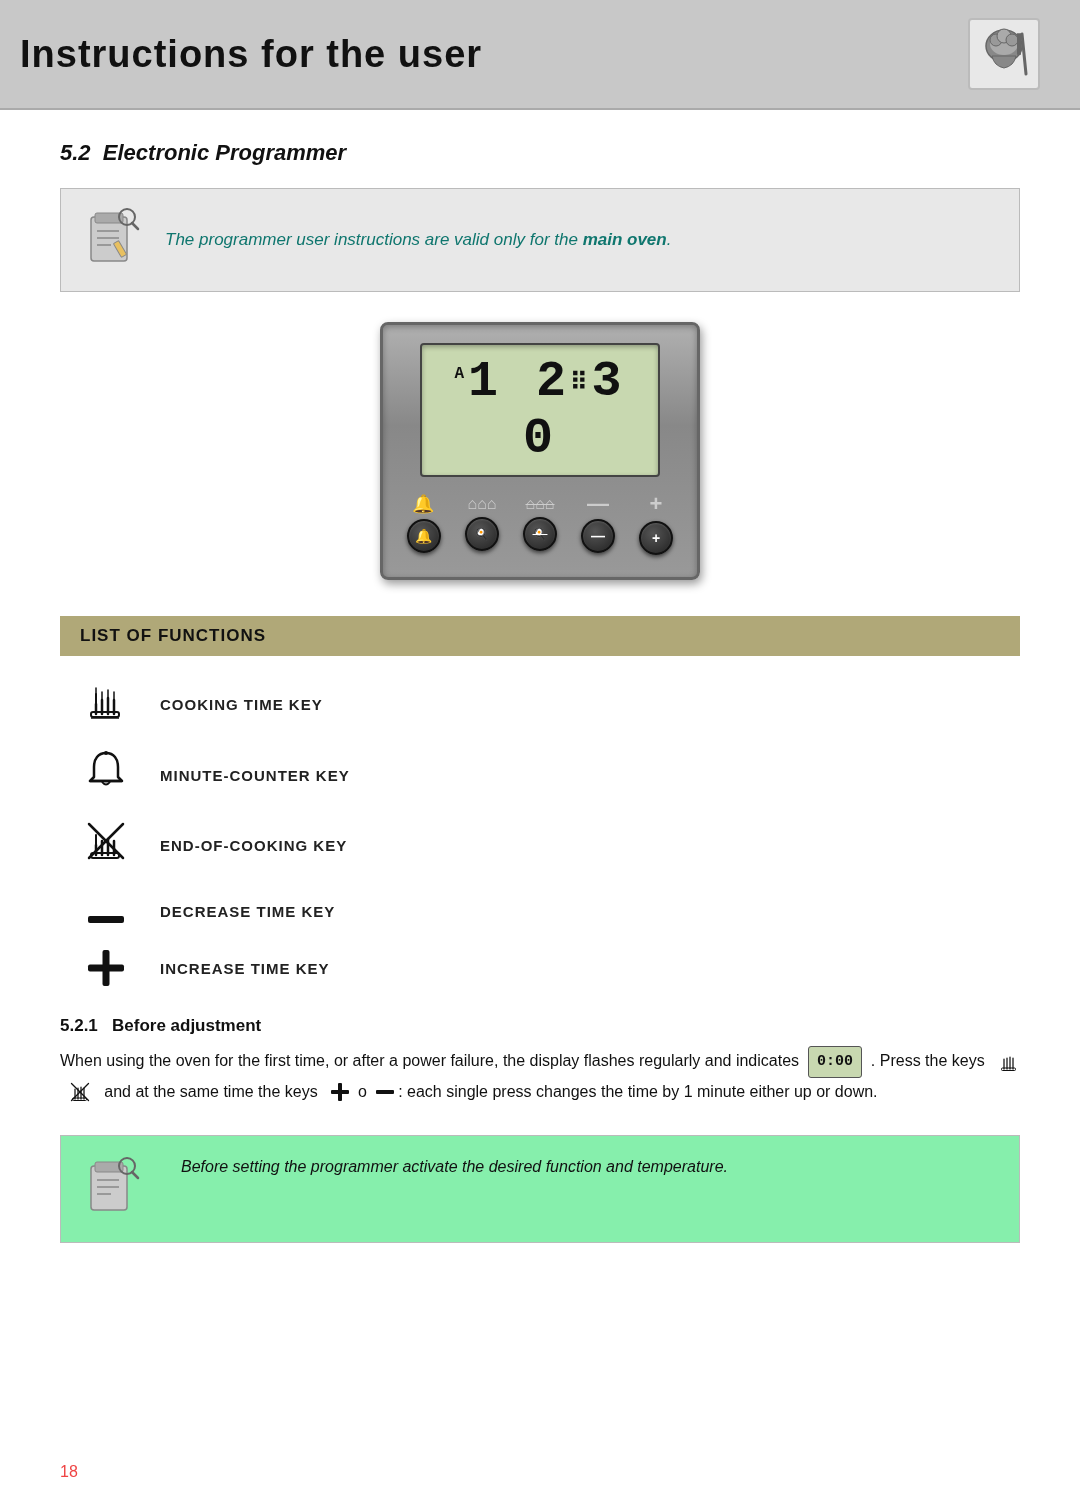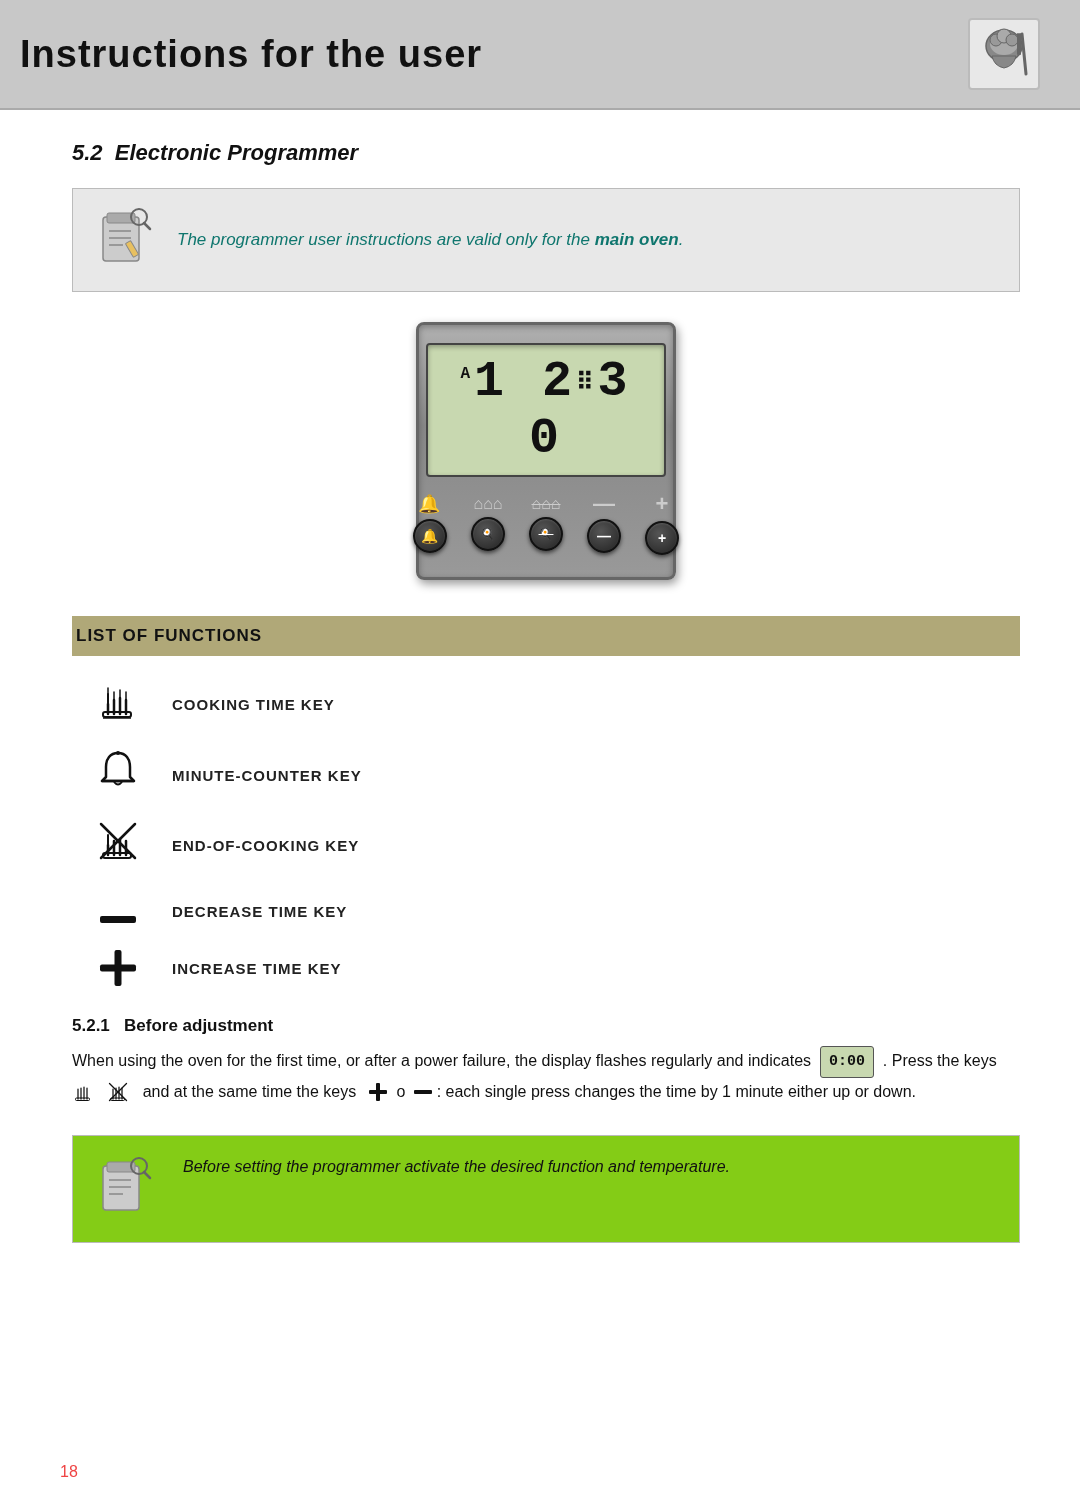--- a/index.html
+++ b/index.html
@@ -35,21 +35,20 @@
       display: flex;
       align-items: center;
       justify-content: center;
       font-size: 32px;
       border-radius: 4px;
     }
 
     
     .content {
       padding: 30px 60px 40px 60px;
-      margin-left: 12px;
     }
 
     
     .section-title {
       font-size: 22px;
       font-weight: 700;
       font-style: italic;
       margin-bottom: 22px;
       color: #111;
     }
@@ -84,21 +83,21 @@
     .programmer-container {
       display: flex;
       justify-content: center;
       margin: 30px 0 36px 0;
     }
     .programmer-box {
       background: linear-gradient(180deg, #b0b0b0 0%, #888 40%, #999 100%);
       border: 3px solid #666;
       border-radius: 8px;
       padding: 18px 40px 22px 40px;
-      width: 260px;
+      width: 320px;
       display: flex;
       flex-direction: column;
       align-items: center;
       gap: 14px;
       box-shadow: inset 0 2px 6px rgba(0,0,0,0.3), 2px 4px 10px rgba(0,0,0,0.4);
     }
     .display-screen {
       background: #c8d8b0;
       border: 2px solid #444;
       border-radius: 4px;
@@ -152,21 +151,21 @@
       font-size: 14px;
       font-weight: 700;
     }
 
     
     .functions-section {
       margin-bottom: 30px;
     }
     .functions-header {
       background: #b0a878;
-      padding: 10px 4px;
+      padding: 10px 20px;
       font-size: 17px;
       font-weight: 900;
       letter-spacing: 1px;
       color: #111;
       margin-bottom: 22px;
     }
     .function-item {
       display: flex;
       align-items: center;
       margin-bottom: 18px;
@@ -290,24 +289,24 @@
       height: 4px;
       background: #111;
       border-radius: 1px;
       vertical-align: middle;
     }
 
     
     .note-box2 {
       display: flex;
       align-items: flex-start;
-      background: #84cc16;
+      background: #86efac;
       border: 1px solid #bbb;
       padding: 18px 22px;
-      gap: 28px;
+      gap: 38px;
       margin-top: 20px;
     }
     .note-text2 {
       font-size: 16px;
       font-style: italic;
       color: #111;
       line-height: 1.6;
     }
 
     

